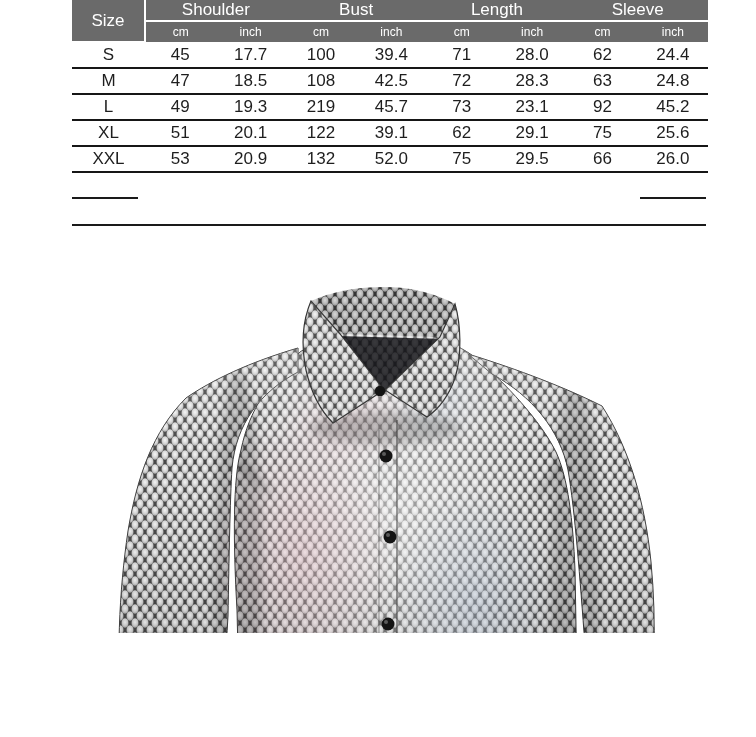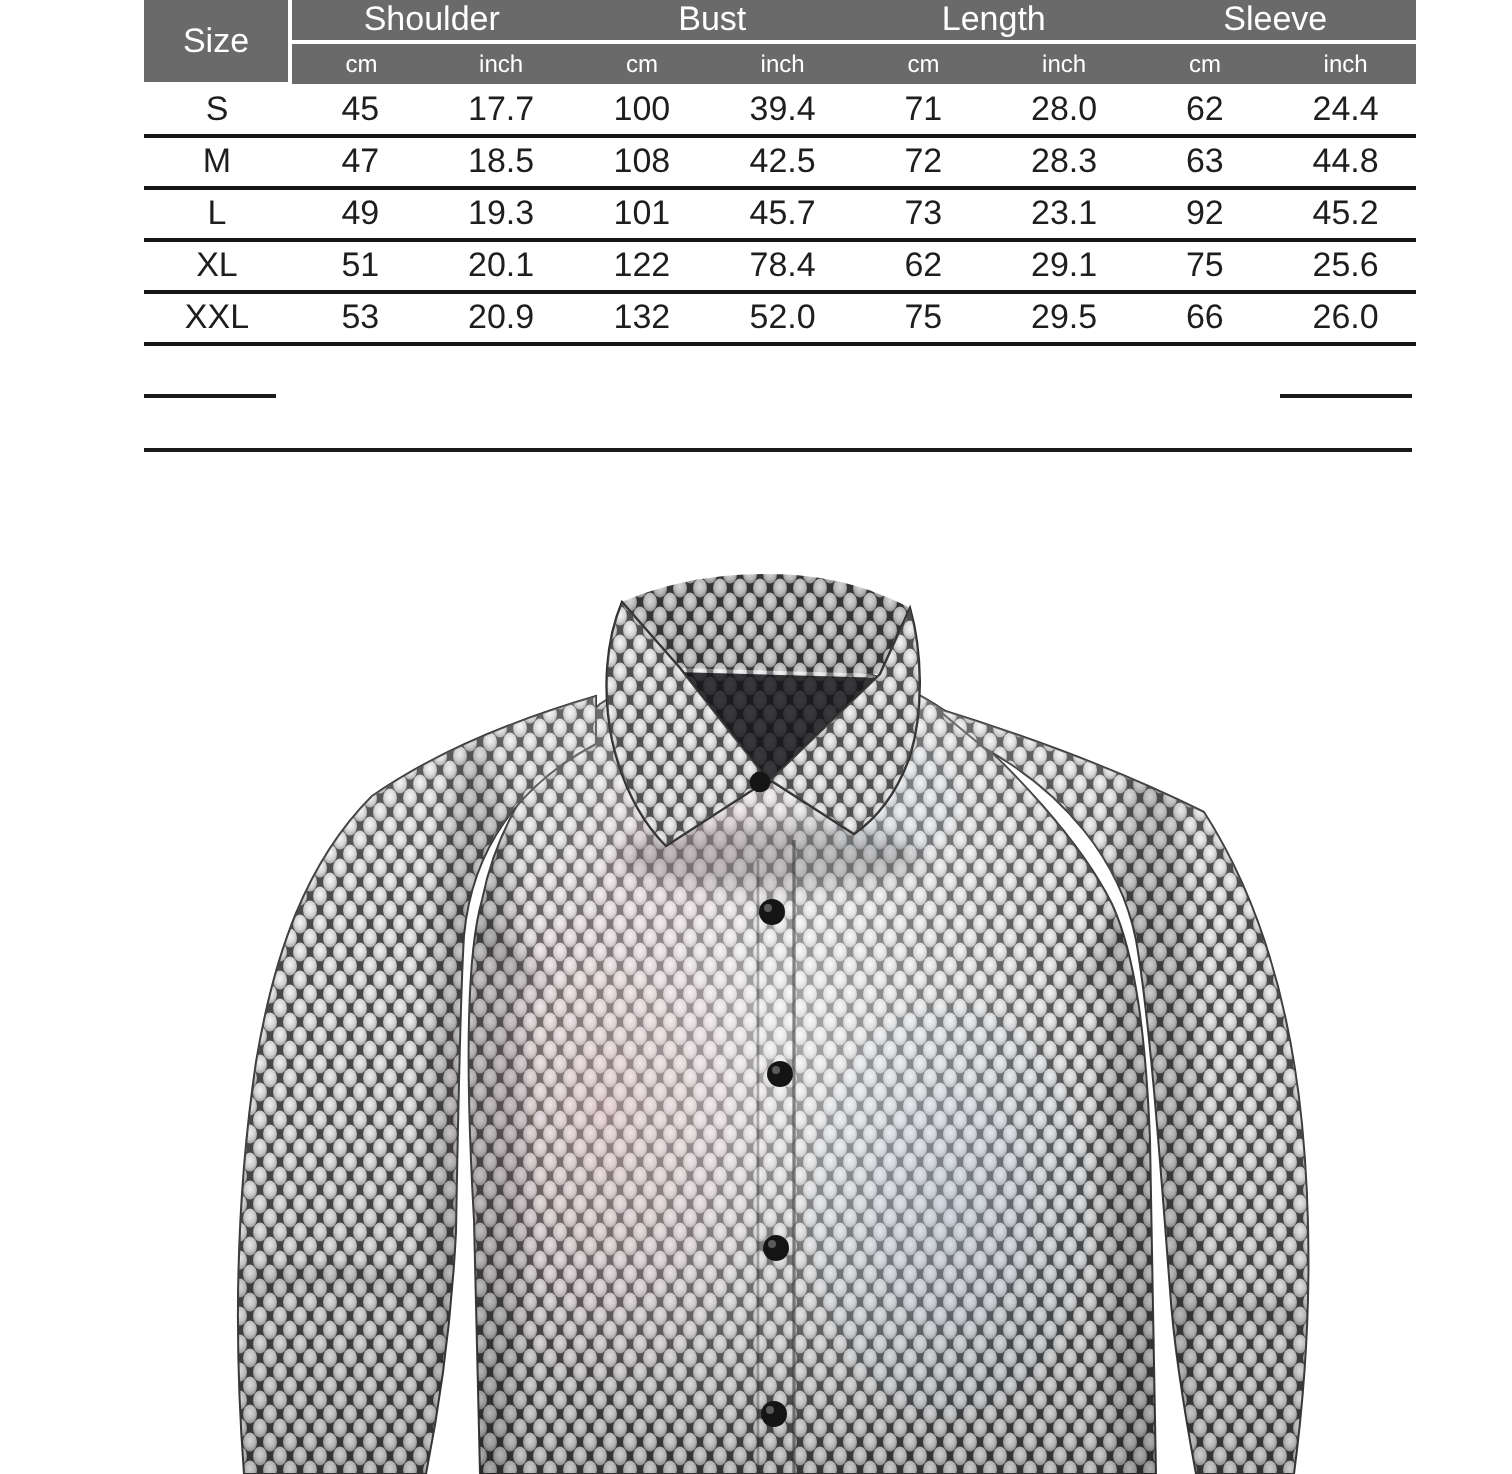--- a/index.html
+++ b/index.html
@@ -1,17 +1,17 @@
 <!DOCTYPE html>
 <html><head>
 <meta charset="utf-8">
 <style>
   html,body{margin:0;padding:0;background:#ffffff;}
   .canvas{
-    position:relative;width:756px;height:737px;background:#ffffff;overflow:hidden;
+    position:relative;width:756px;height:633px;background:#ffffff;overflow:hidden;
     font-family:"Liberation Sans", sans-serif;
   }
   
   .size-table{
     position:absolute;left:72px;top:0;width:636px;
     border-collapse:collapse;table-layout:fixed;
   }
   .size-table col.c-size{width:73px;}
   .size-table thead th{
     background:#6a6a6a;color:#ffffff;font-weight:400;padding:0;text-align:center;
@@ -84,39 +84,39 @@
       </tr>
       <tr>
         <td>M</td>
         <td>47</td>
         <td>18.5</td>
         <td>108</td>
         <td>42.5</td>
         <td>72</td>
         <td>28.3</td>
         <td>63</td>
-        <td>44.8</td>
+        <td>24.8</td>
       </tr>
       <tr>
         <td>L</td>
         <td>49</td>
         <td>19.3</td>
-        <td>101</td>
+        <td>219</td>
         <td>45.7</td>
         <td>73</td>
         <td>23.1</td>
         <td>92</td>
         <td>45.2</td>
       </tr>
       <tr>
         <td>XL</td>
         <td>51</td>
         <td>20.1</td>
         <td>122</td>
-        <td>78.4</td>
+        <td>39.1</td>
         <td>62</td>
         <td>29.1</td>
         <td>75</td>
         <td>25.6</td>
       </tr>
       <tr>
         <td>XXL</td>
         <td>53</td>
         <td>20.9</td>
         <td>132</td>

